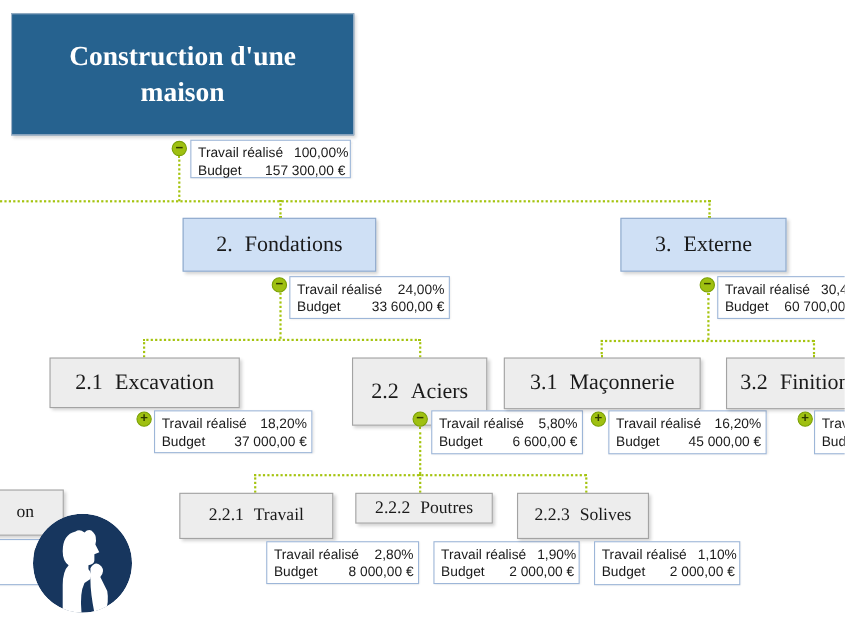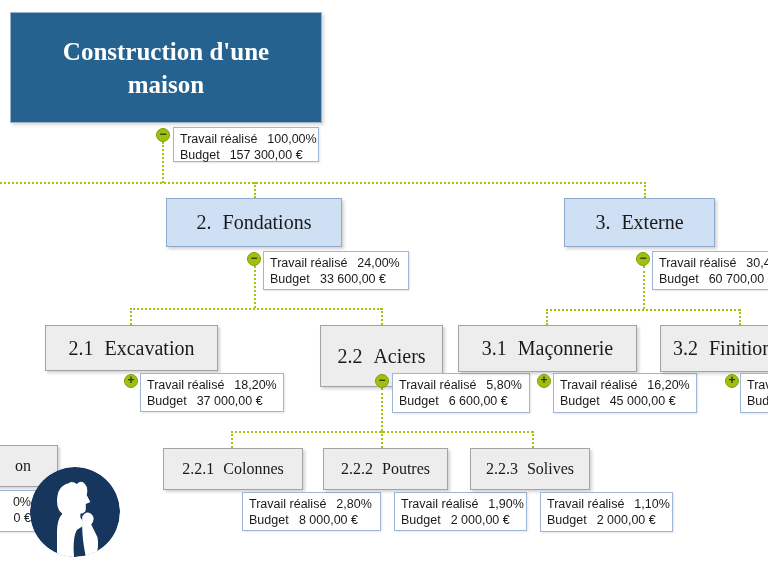--- a/index.html
+++ b/index.html
@@ -15,21 +15,21 @@
   .lvl2{background:#cfe0f5;border:1px solid #8ea9cc;font-size:20px;
         box-shadow:2px 2px 3px rgba(0,0,0,.18);}
   .lvl3{background:#ededed;border:1px solid #a3a3a3;font-size:20px;
         box-shadow:2px 2px 3px rgba(0,0,0,.18);}
   .lvl4{background:#ededed;border:1px solid #a3a3a3;font-size:16px;
         box-shadow:2px 2px 3px rgba(0,0,0,.18);}
   .alignleft{justify-content:flex-start;padding-left:12px;}
   .alignright{justify-content:flex-end;padding-right:26px;}
   
   .stats{position:absolute;background:#fff;border:1px solid #9db6d8;box-sizing:border-box;
-         font-size:12.5px;padding:3px 22px 2px 6px;box-shadow:1px 1px 2px rgba(0,0,0,.10);}
+         font-size:12.5px;padding:3px 4px 2px 6px;box-shadow:1px 1px 2px rgba(0,0,0,.10);}
   .stats .row{display:flex;justify-content:space-between;line-height:16px;white-space:nowrap;}
   .stats .row .sv{margin-left:10px;}
   .stats.valsonly .row{justify-content:flex-end;}
   
   .toggle{position:absolute;width:14px;height:14px;border-radius:50%;background:#9fc011;
           border:1px solid #7aa005;box-sizing:border-box;color:#2f3a00;font-size:12px;
           line-height:11px;text-align:center;font-weight:bold;cursor:pointer;}
   
   .hline{position:absolute;height:0;border-top:2px dotted #a5c40f;}
   .vline{position:absolute;width:0;border-left:2px dotted #a5c40f;}
@@ -165,34 +165,34 @@
       </div>
     <div class="row">
         <span class="sl">Budget</span>
         <span class="sv"></span>
       </div>
   </div>
   <span class="toggle" style="left:725px;top:374px">+</span>
 
   <div class="node lvl4" style="left:163px;top:448px;width:140px;height:42px">
     <span class="num" style="margin-right:9px">2.2.1</span>
-    <span>Colonnes</span>
+    <span>Travail</span>
   </div>
   <div class="stats" style="left:242px;top:492px;width:139px;height:39px">
     <div class="row">
         <span class="sl">Travail réalisé</span>
         <span class="sv">2,80%</span>
       </div>
     <div class="row">
         <span class="sl">Budget</span>
         <span class="sv">8 000,00 €</span>
       </div>
   </div>
 
-  <div class="node lvl4" style="left:323px;top:448px;width:125px;height:42px">
+  <div class="node lvl4" style="left:323px;top:448px;width:125px;height:28px">
     <span class="num" style="margin-right:9px">2.2.2</span>
     <span>Poutres</span>
   </div>
   <div class="stats" style="left:394px;top:492px;width:133px;height:39px">
     <div class="row">
         <span class="sl">Travail réalisé</span>
         <span class="sv">1,90%</span>
       </div>
     <div class="row">
         <span class="sl">Budget</span>

